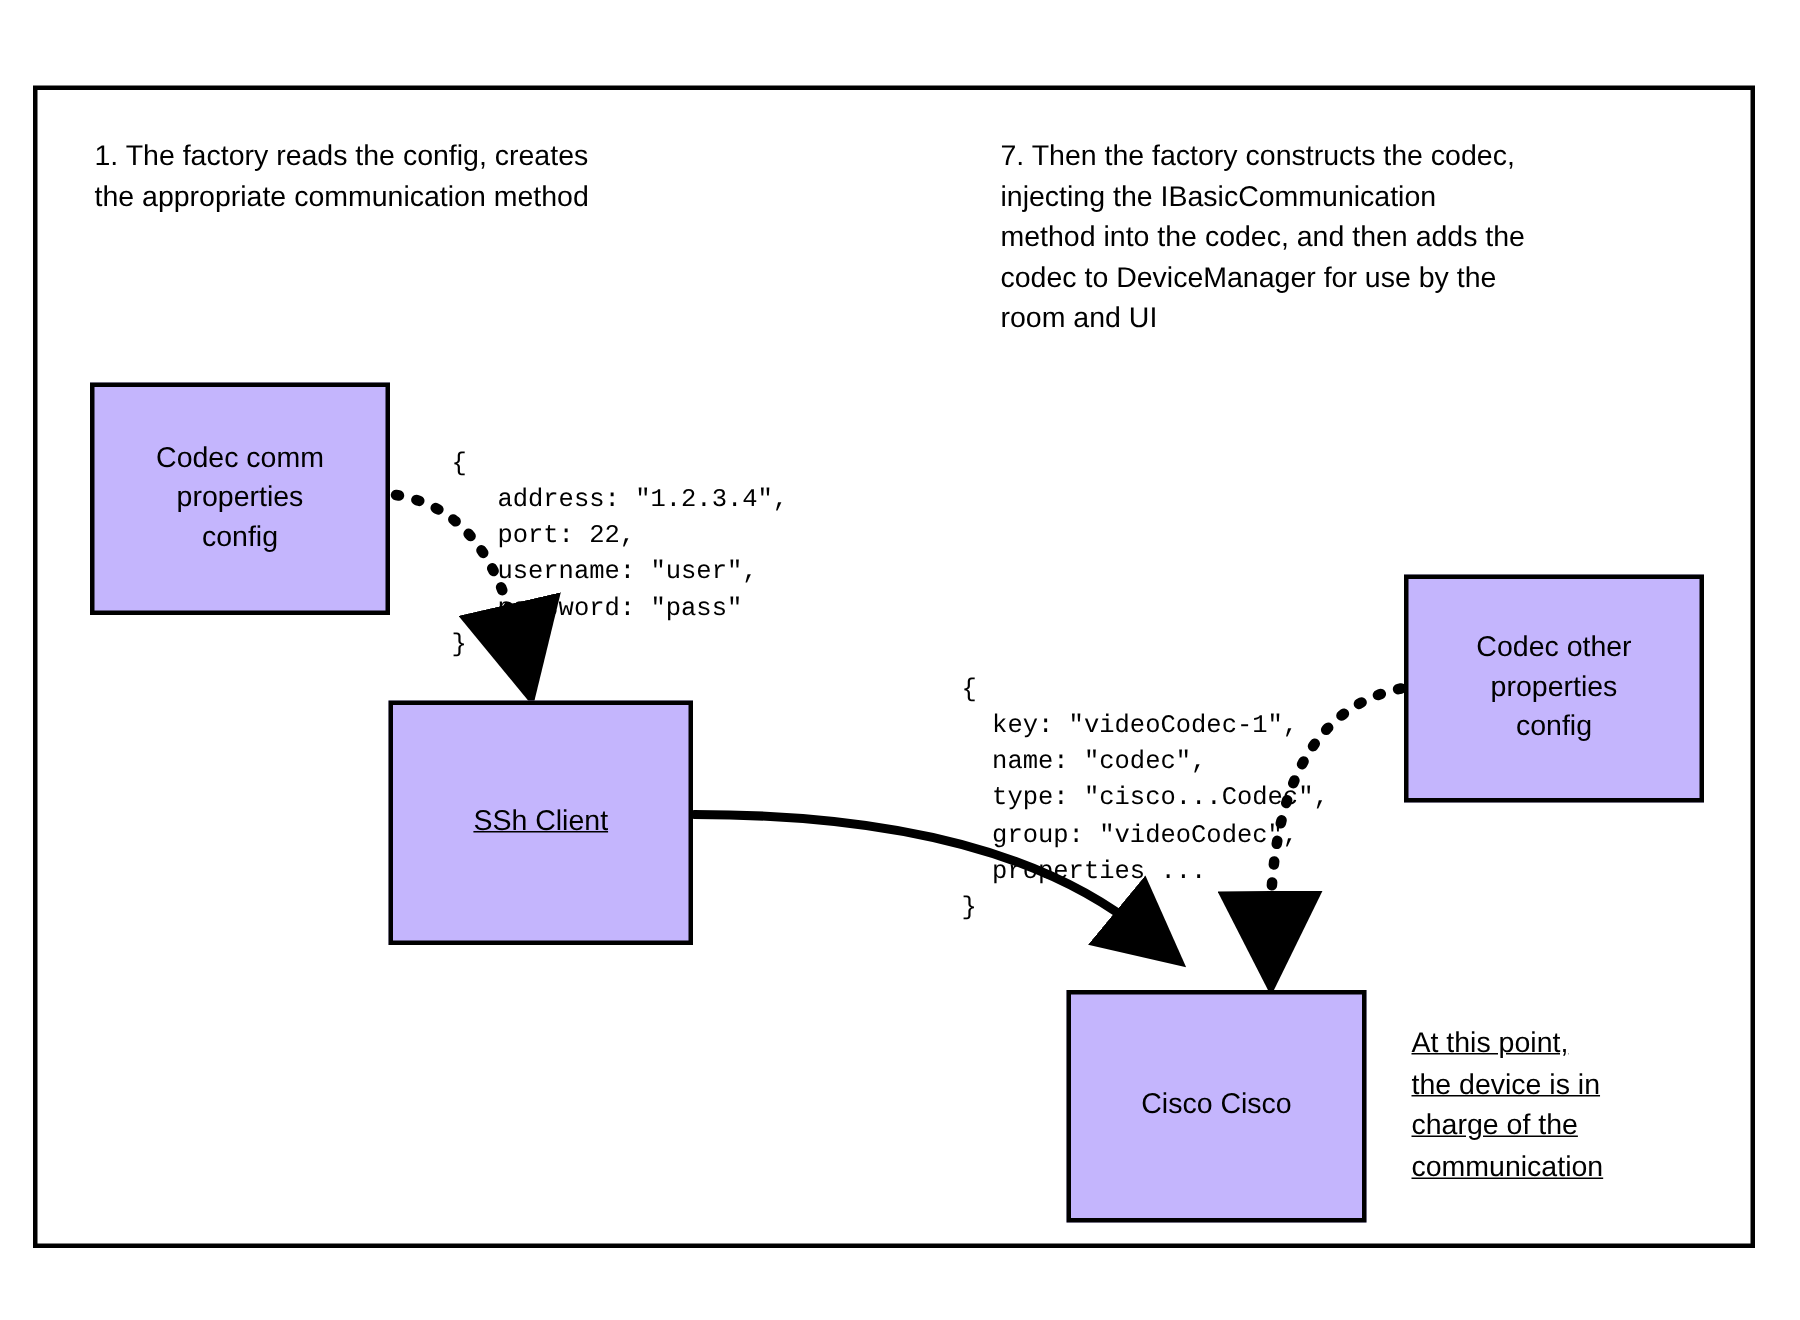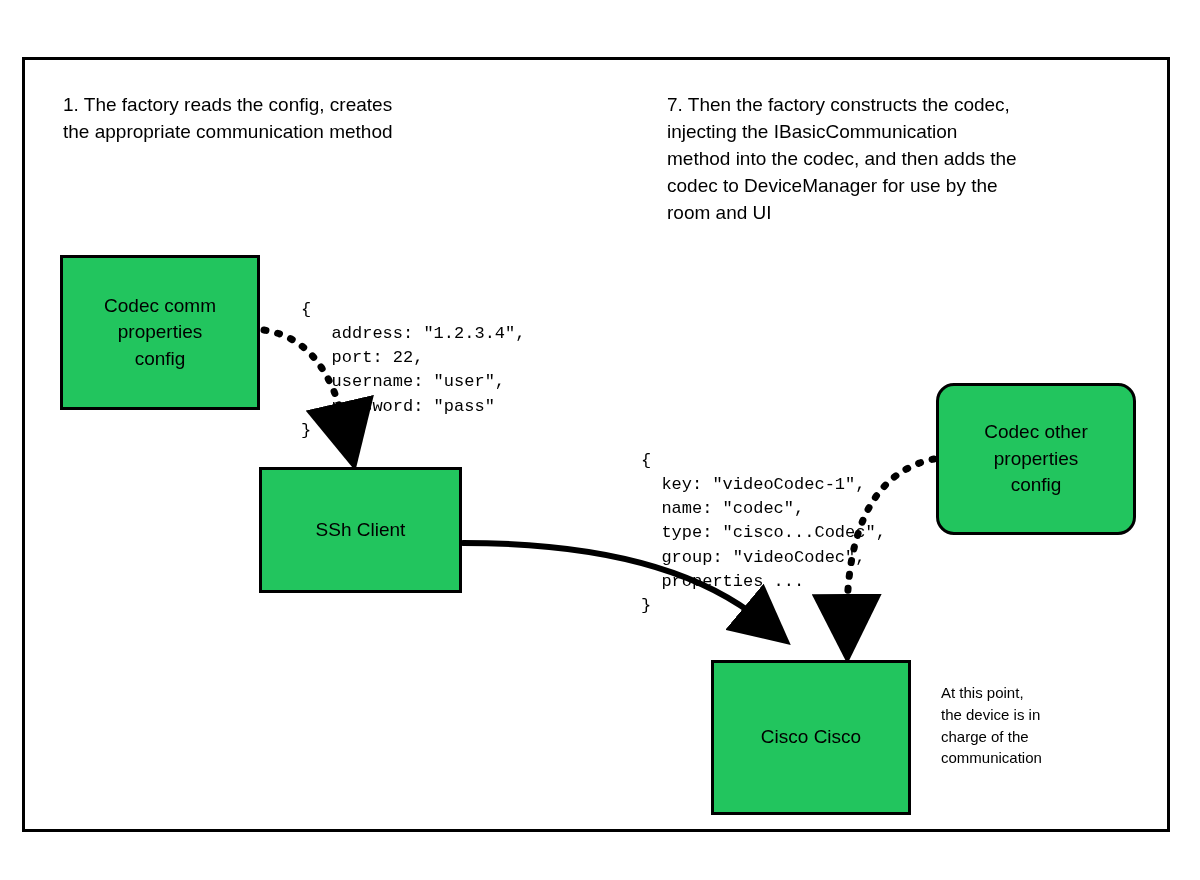--- a/index.html
+++ b/index.html
@@ -31,57 +31,58 @@
     line-height: 1.42;
     white-space: pre-line;
   }
   #note-1 { left: 63px; top: 92px; width: 520px; }
   #note-2 { left: 667px; top: 92px; width: 470px; }
 
   .box {
     position: absolute;
     border: 3px solid #000000;
     box-sizing: border-box;
-    background: #22c55e;
+    background: #c4b5fd;
     display: flex;
     align-items: center;
     justify-content: center;
     text-align: center;
     font-size: 19px;
     color: #000000;
     line-height: 1.4;
     white-space: pre-line;
     z-index: 3;
   }
   #box-comm-config { left: 60px; top: 255px; width: 200px; height: 155px; }
-  #box-ssh-client  { left: 259px; top: 467px; width: 203px; height: 126px; }
-  #box-other-config{ left: 936px; top: 383px; width: 200px; height: 152px; border-radius: 18px; }
+  #box-ssh-client  { left: 259px; top: 467px; width: 203px; height: 163px; text-decoration: underline; }
+  #box-other-config{ left: 936px; top: 383px; width: 200px; height: 152px; }
   #box-cisco-codec { left: 711px; top: 660px; width: 200px; height: 155px; }
 
   .code {
     position: absolute;
     font-family: "Liberation Mono", monospace;
     font-size: 17px;
     line-height: 1.42;
     color: #000000;
     white-space: pre;
     z-index: 2;
   }
   #code-comm  { left: 301px; top: 298px; }
   #code-other { left: 641px; top: 449px; }
 
   #side-note {
     position: absolute;
     left: 941px;
     top: 682px;
     width: 200px;
-    font-size: 15px;
+    font-size: 19px;
     line-height: 1.45;
     color: #000000;
     white-space: pre-line;
+    text-decoration: underline;
   }
 
   svg#wires {
     position: absolute;
     left: 0;
     top: 0;
     width: 1200px;
     height: 880px;
     z-index: 1;
     pointer-events: none;

